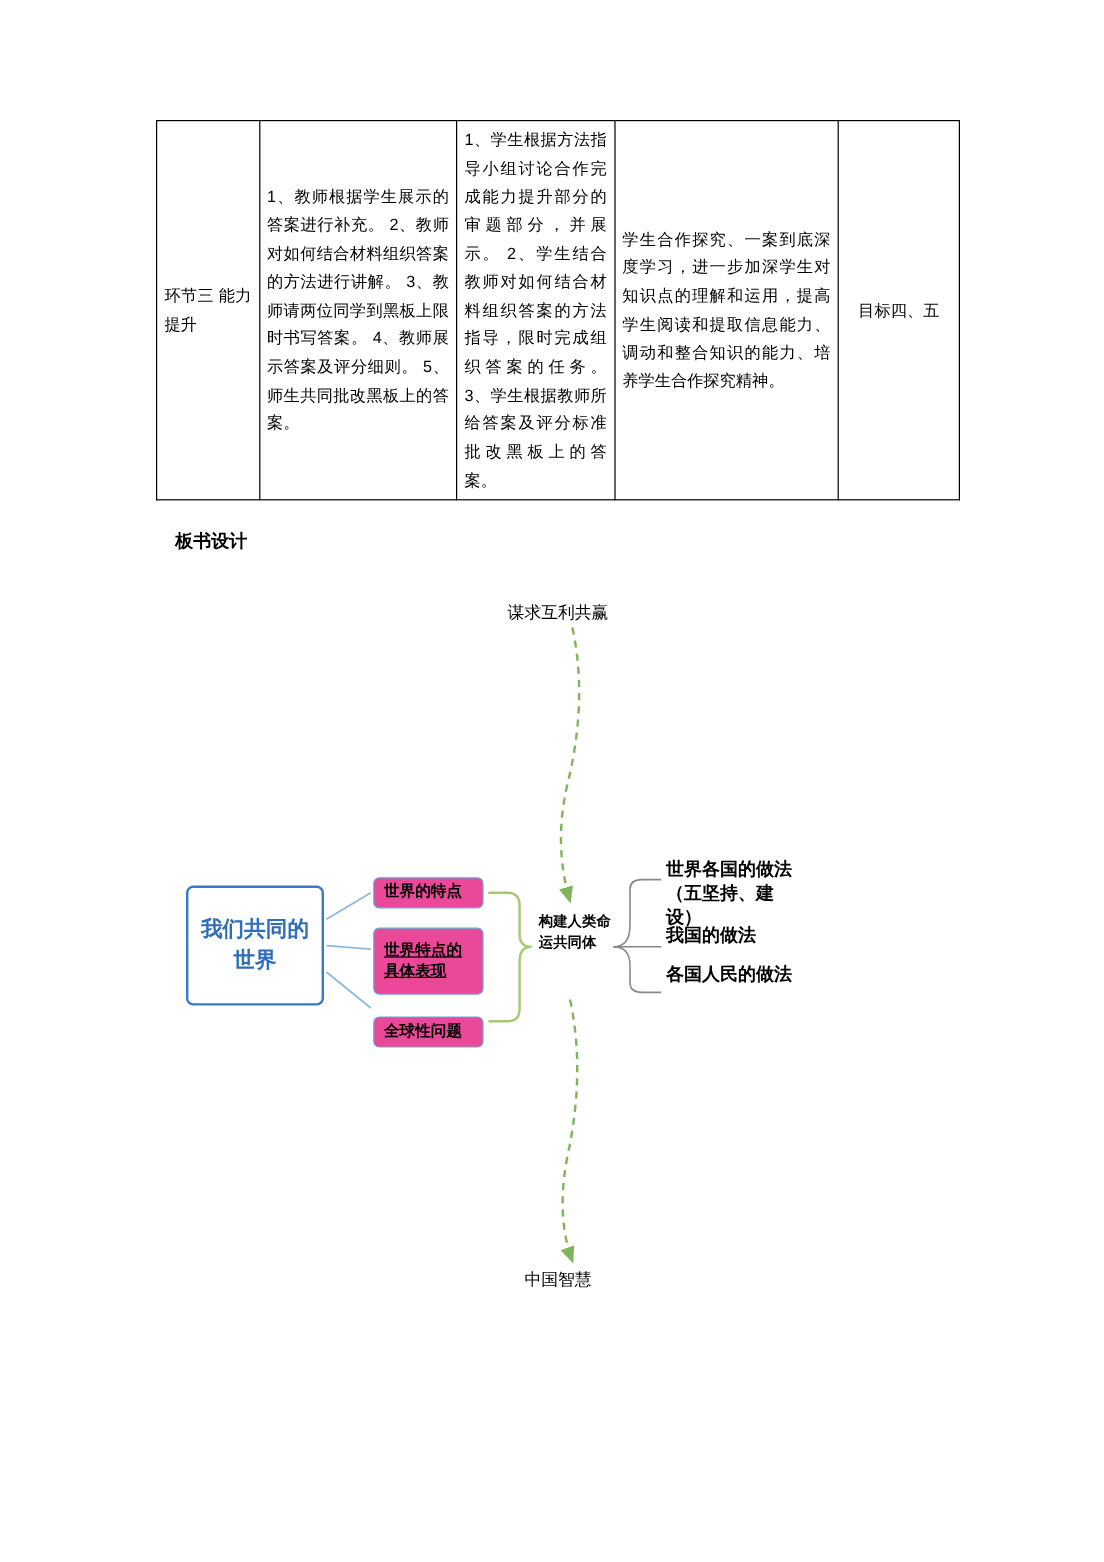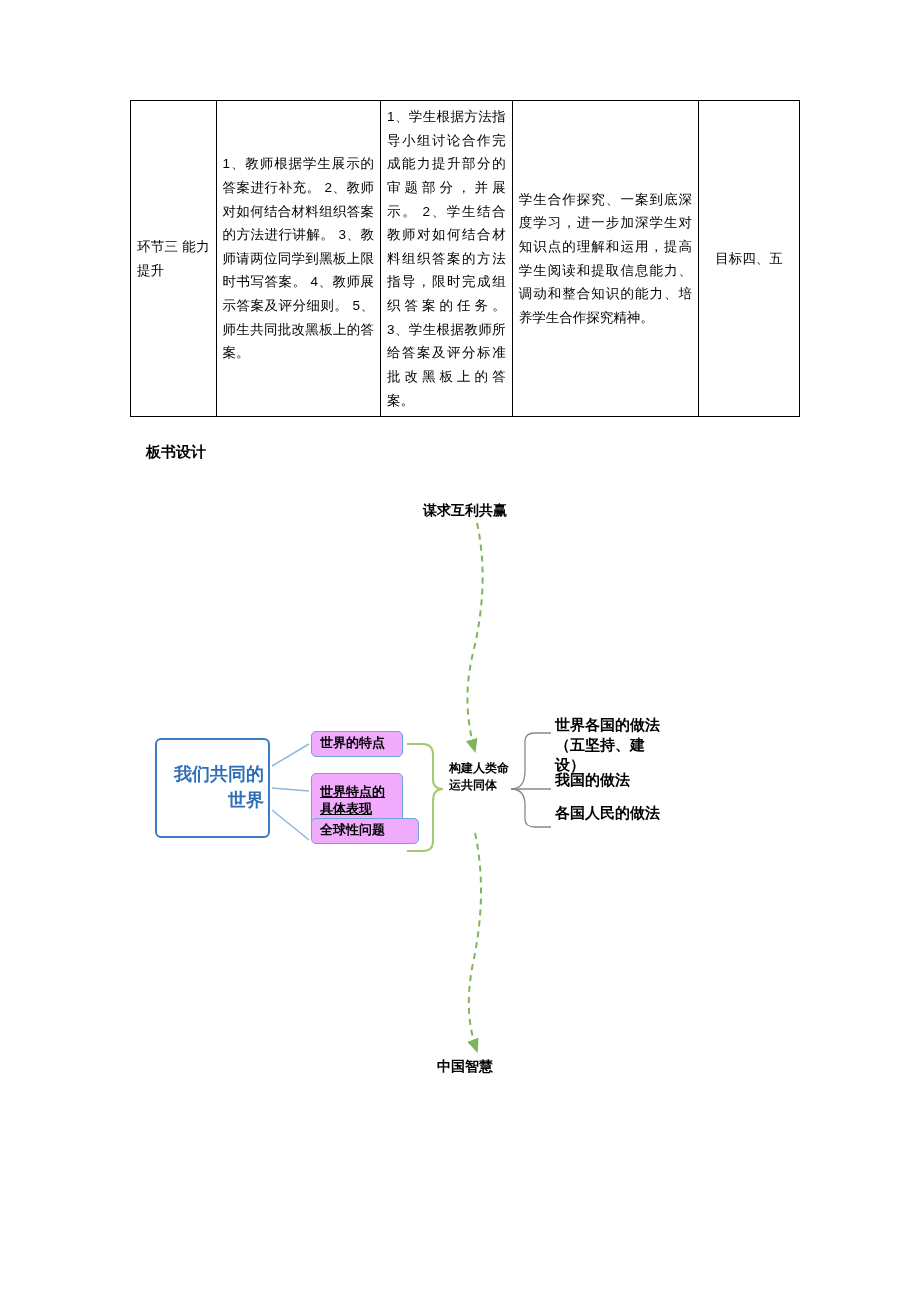--- a/index.html
+++ b/index.html
@@ -42,61 +42,61 @@
     .diagram {
       position: relative;
       width: 620px;
       height: 630px;
       margin: 0 auto;
     }
     .top-label, .bottom-label {
       position: absolute;
       left: 50%;
       transform: translateX(-50%);
-      font-weight: bold;
+      font-weight: normal;
       font-size: 14px;
       color: #000;
     }
     .top-label { top: 6px; }
     .bottom-label { top: 562px; }
     .big-box {
       position: absolute;
       left: 0;
       top: 245px;
       width: 115px;
       height: 100px;
       border: 2.5px solid #3a7bc8;
       border-radius: 6px;
       color: #2f6fb8;
       font-weight: bold;
       font-size: 18px;
       display: flex;
       align-items: center;
       justify-content: center;
-      text-align: right;
+      text-align: center;
       line-height: 1.4;
       background: #fff;
       padding: 4px;
     }
     .mid-box {
       position: absolute;
       border: 1.5px solid #6aa5dc;
       border-radius: 5px;
-      background: #f0abfc;
+      background: #ec4899;
       color: #000;
       font-size: 13px;
       font-weight: bold;
       padding: 4px 8px;
       line-height: 1.3;
       display: flex;
       align-items: center;
     }
     .mid-box.b1 { left: 156px; top: 238px; width: 92px; height: 26px; }
     .mid-box.b2 { left: 156px; top: 280px; width: 92px; height: 56px; text-decoration: underline; }
-    .mid-box.b3 { left: 156px; top: 325px; width: 108px; height: 26px; }
+    .mid-box.b3 { left: 156px; top: 354px; width: 92px; height: 26px; }
     .center-text {
       position: absolute;
       left: 294px;
       top: 267px;
       width: 60px;
       font-weight: bold;
       font-size: 12px;
       line-height: 1.45;
       text-align: left;
     }

